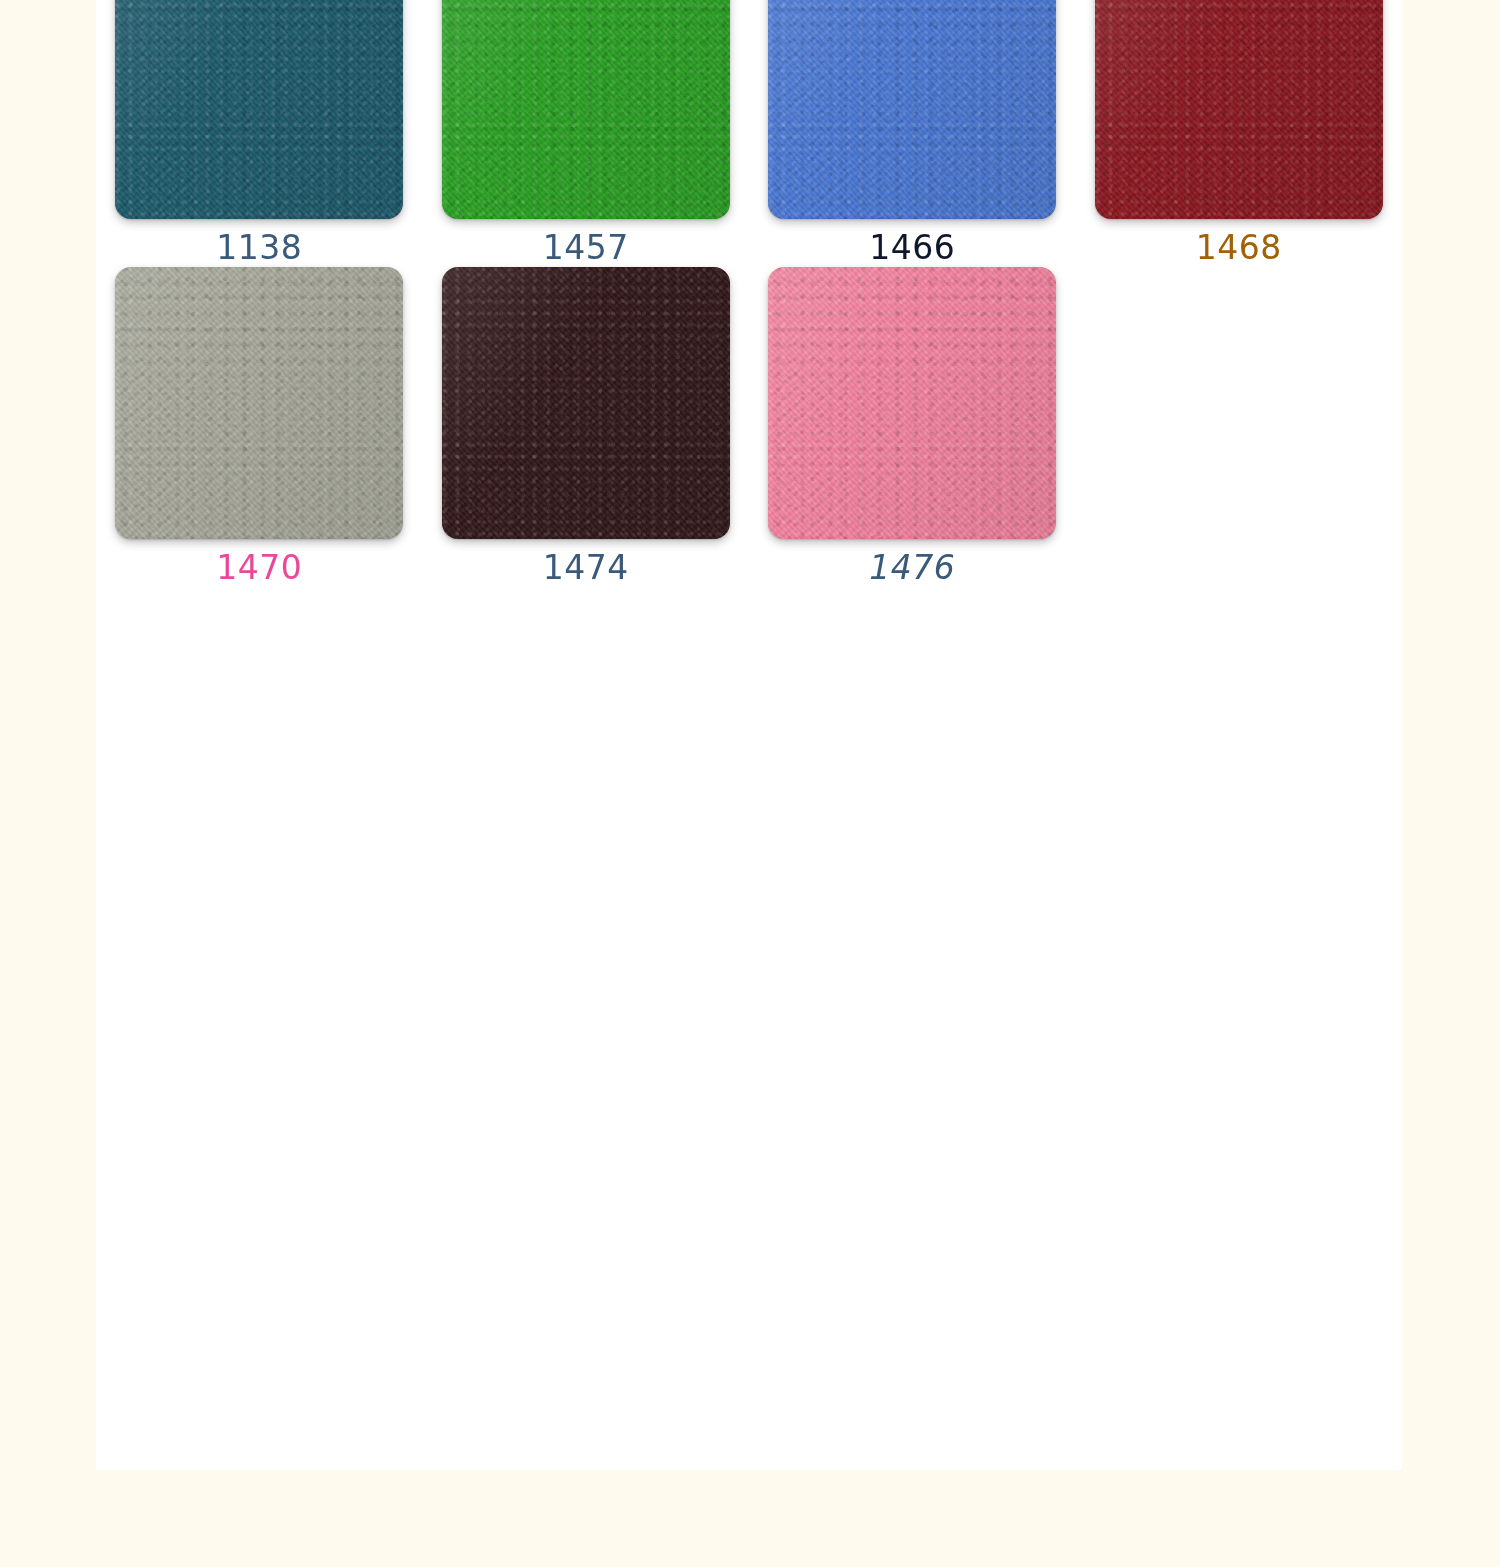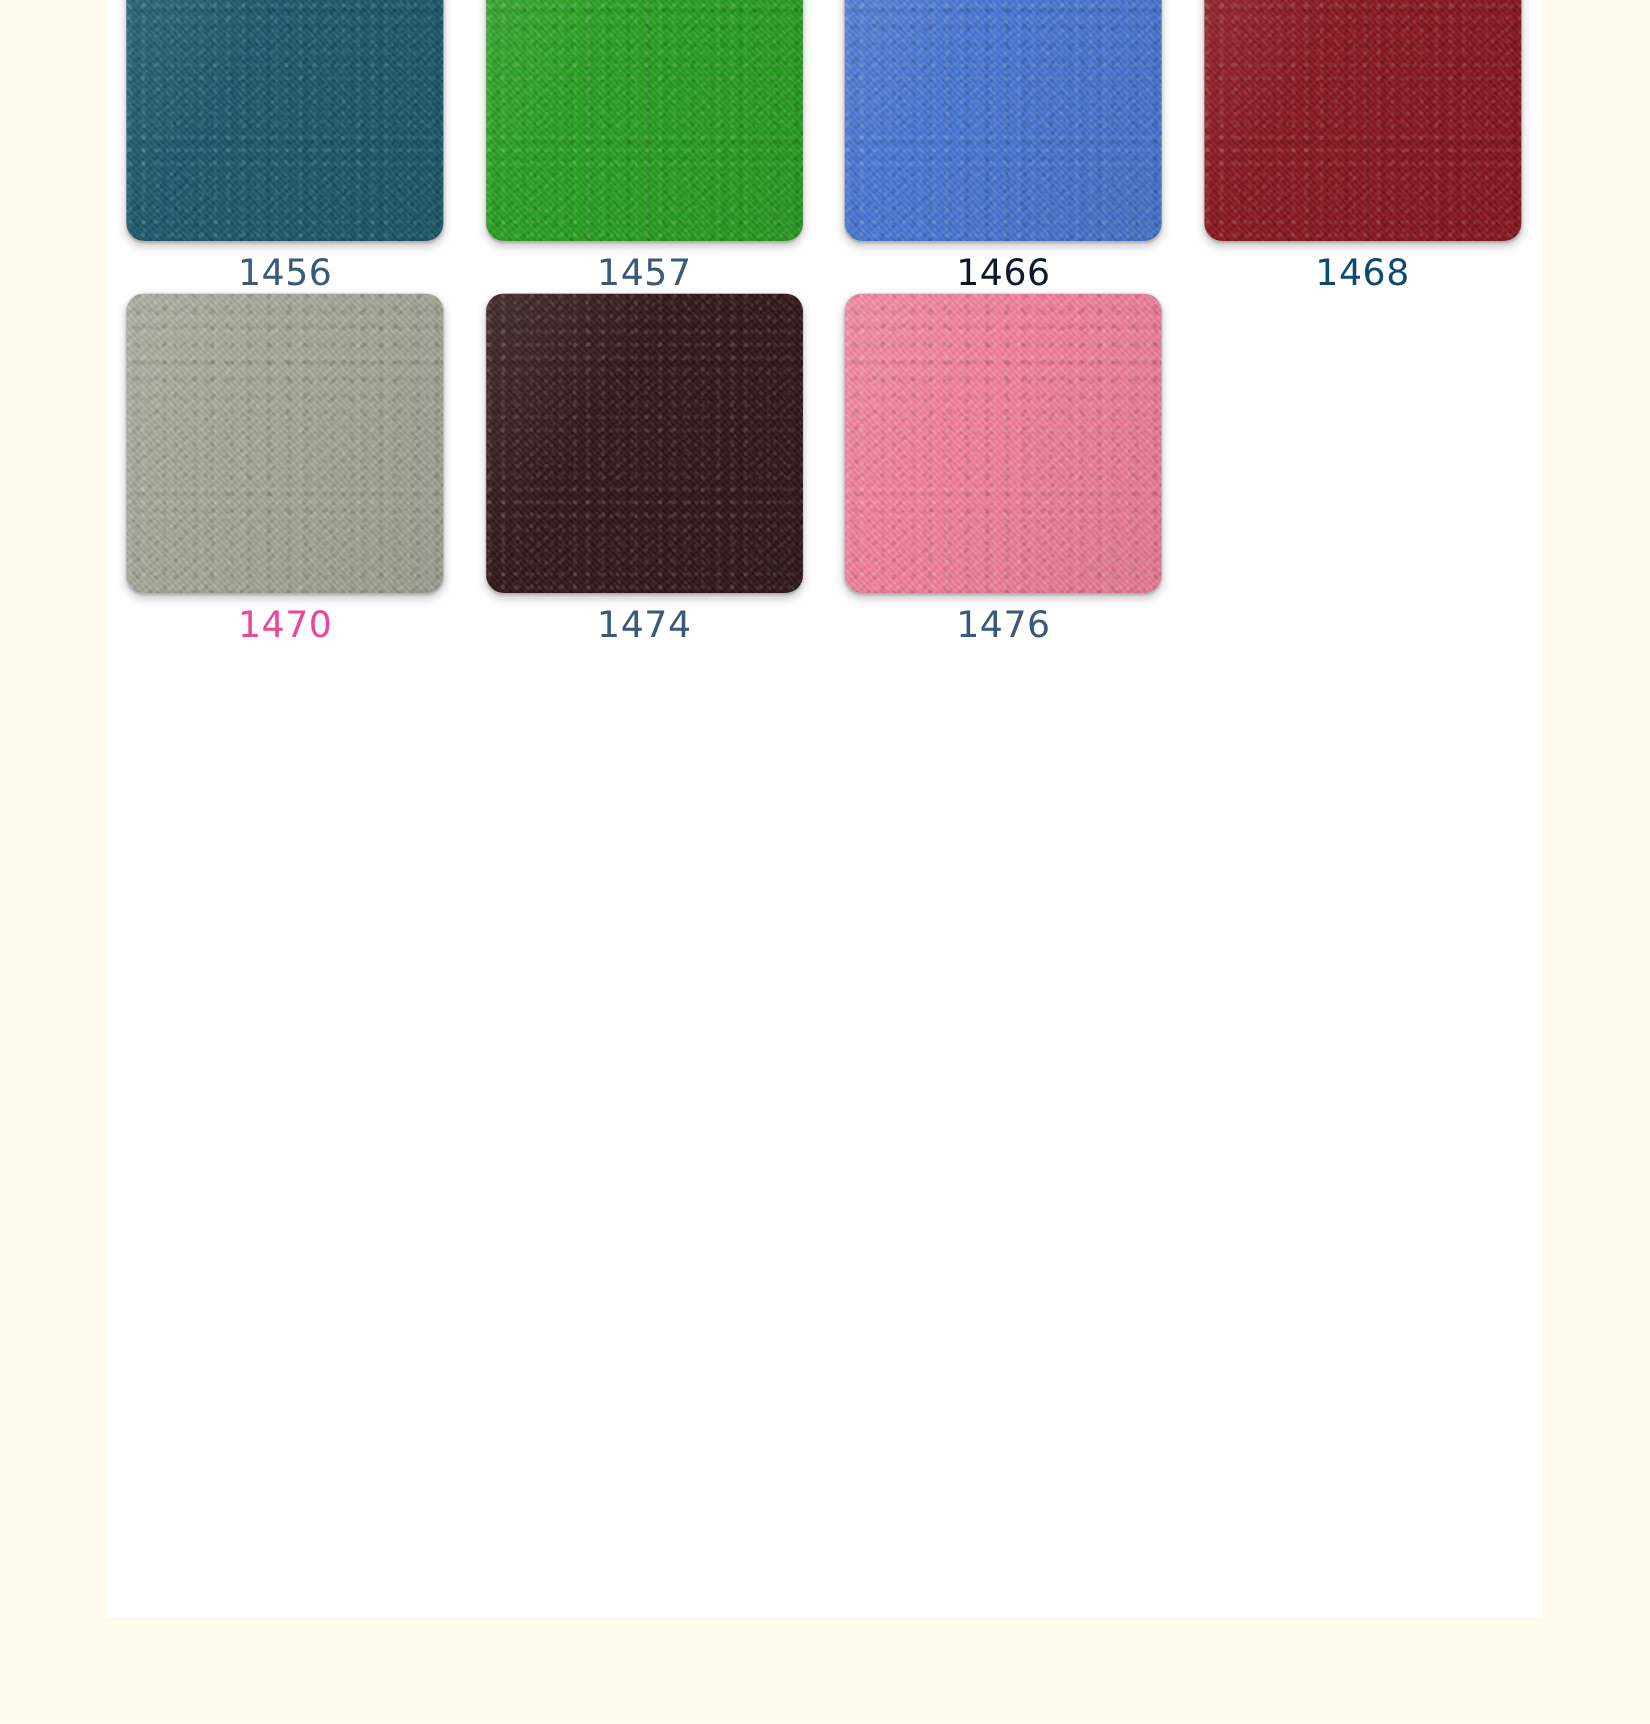--- a/index.html
+++ b/index.html
@@ -125,42 +125,42 @@
   <div id="sheet" style="background: rgb(255, 255, 255);">
 
     <div id="swatch-grid">
 
       <div class="swatch-row row-0">
 
         <div class="swatch-cell">
           <div class="swatch-chip-wrap">
             <div class="swatch-chip" style="background-color: rgb(29, 91, 108);"></div>
           </div>
-          <div class="swatch-label" style="color: rgb(58, 90, 121);">1456</div>
+          <div class="swatch-label" style="color: rgb(58, 90, 121);">1138</div>
         </div>
 
         <div class="swatch-cell">
           <div class="swatch-chip-wrap">
             <div class="swatch-chip" style="background-color: rgb(42, 161, 35);"></div>
           </div>
           <div class="swatch-label" style="color: rgb(58, 90, 121); text-align: center;">1457</div>
         </div>
 
         <div class="swatch-cell">
           <div class="swatch-chip-wrap">
             <div class="swatch-chip" style="background-color: rgb(74, 120, 212);"></div>
           </div>
           <div class="swatch-label" style="color: #0f172a;">1466</div>
         </div>
 
         <div class="swatch-cell">
           <div class="swatch-chip-wrap">
             <div class="swatch-chip" style="background-color: rgb(139, 24, 32);"></div>
           </div>
-          <div class="swatch-label" style="color: #0c4a6e;">1468</div>
+          <div class="swatch-label" style="color: #a16207;">1468</div>
         </div>
 
       </div>
 
       <div class="swatch-row row-1">
 
         <div class="swatch-cell">
           <div class="swatch-chip-wrap">
             <div class="swatch-chip" style="background-color: rgb(168, 169, 155);"></div>
           </div>
@@ -172,20 +172,20 @@
           <div class="swatch-chip-wrap">
             <div class="swatch-chip" style="background-color: rgb(50, 24, 26);"></div>
           </div>
           <div class="swatch-label" style="color: rgb(58, 90, 121);">1474</div>
         </div>
 
         <div class="swatch-cell">
           <div class="swatch-chip-wrap">
             <div class="swatch-chip" style="background-color: rgb(244, 131, 159);"></div>
           </div>
-          <div class="swatch-label" style="color: rgb(58, 90, 121);">1476</div>
+          <div class="swatch-label" style="color: rgb(58, 90, 121); font-style: italic;">1476</div>
         </div>
 
       </div>
 
     </div>
   </div>
 </div>
 
 </body></html>

